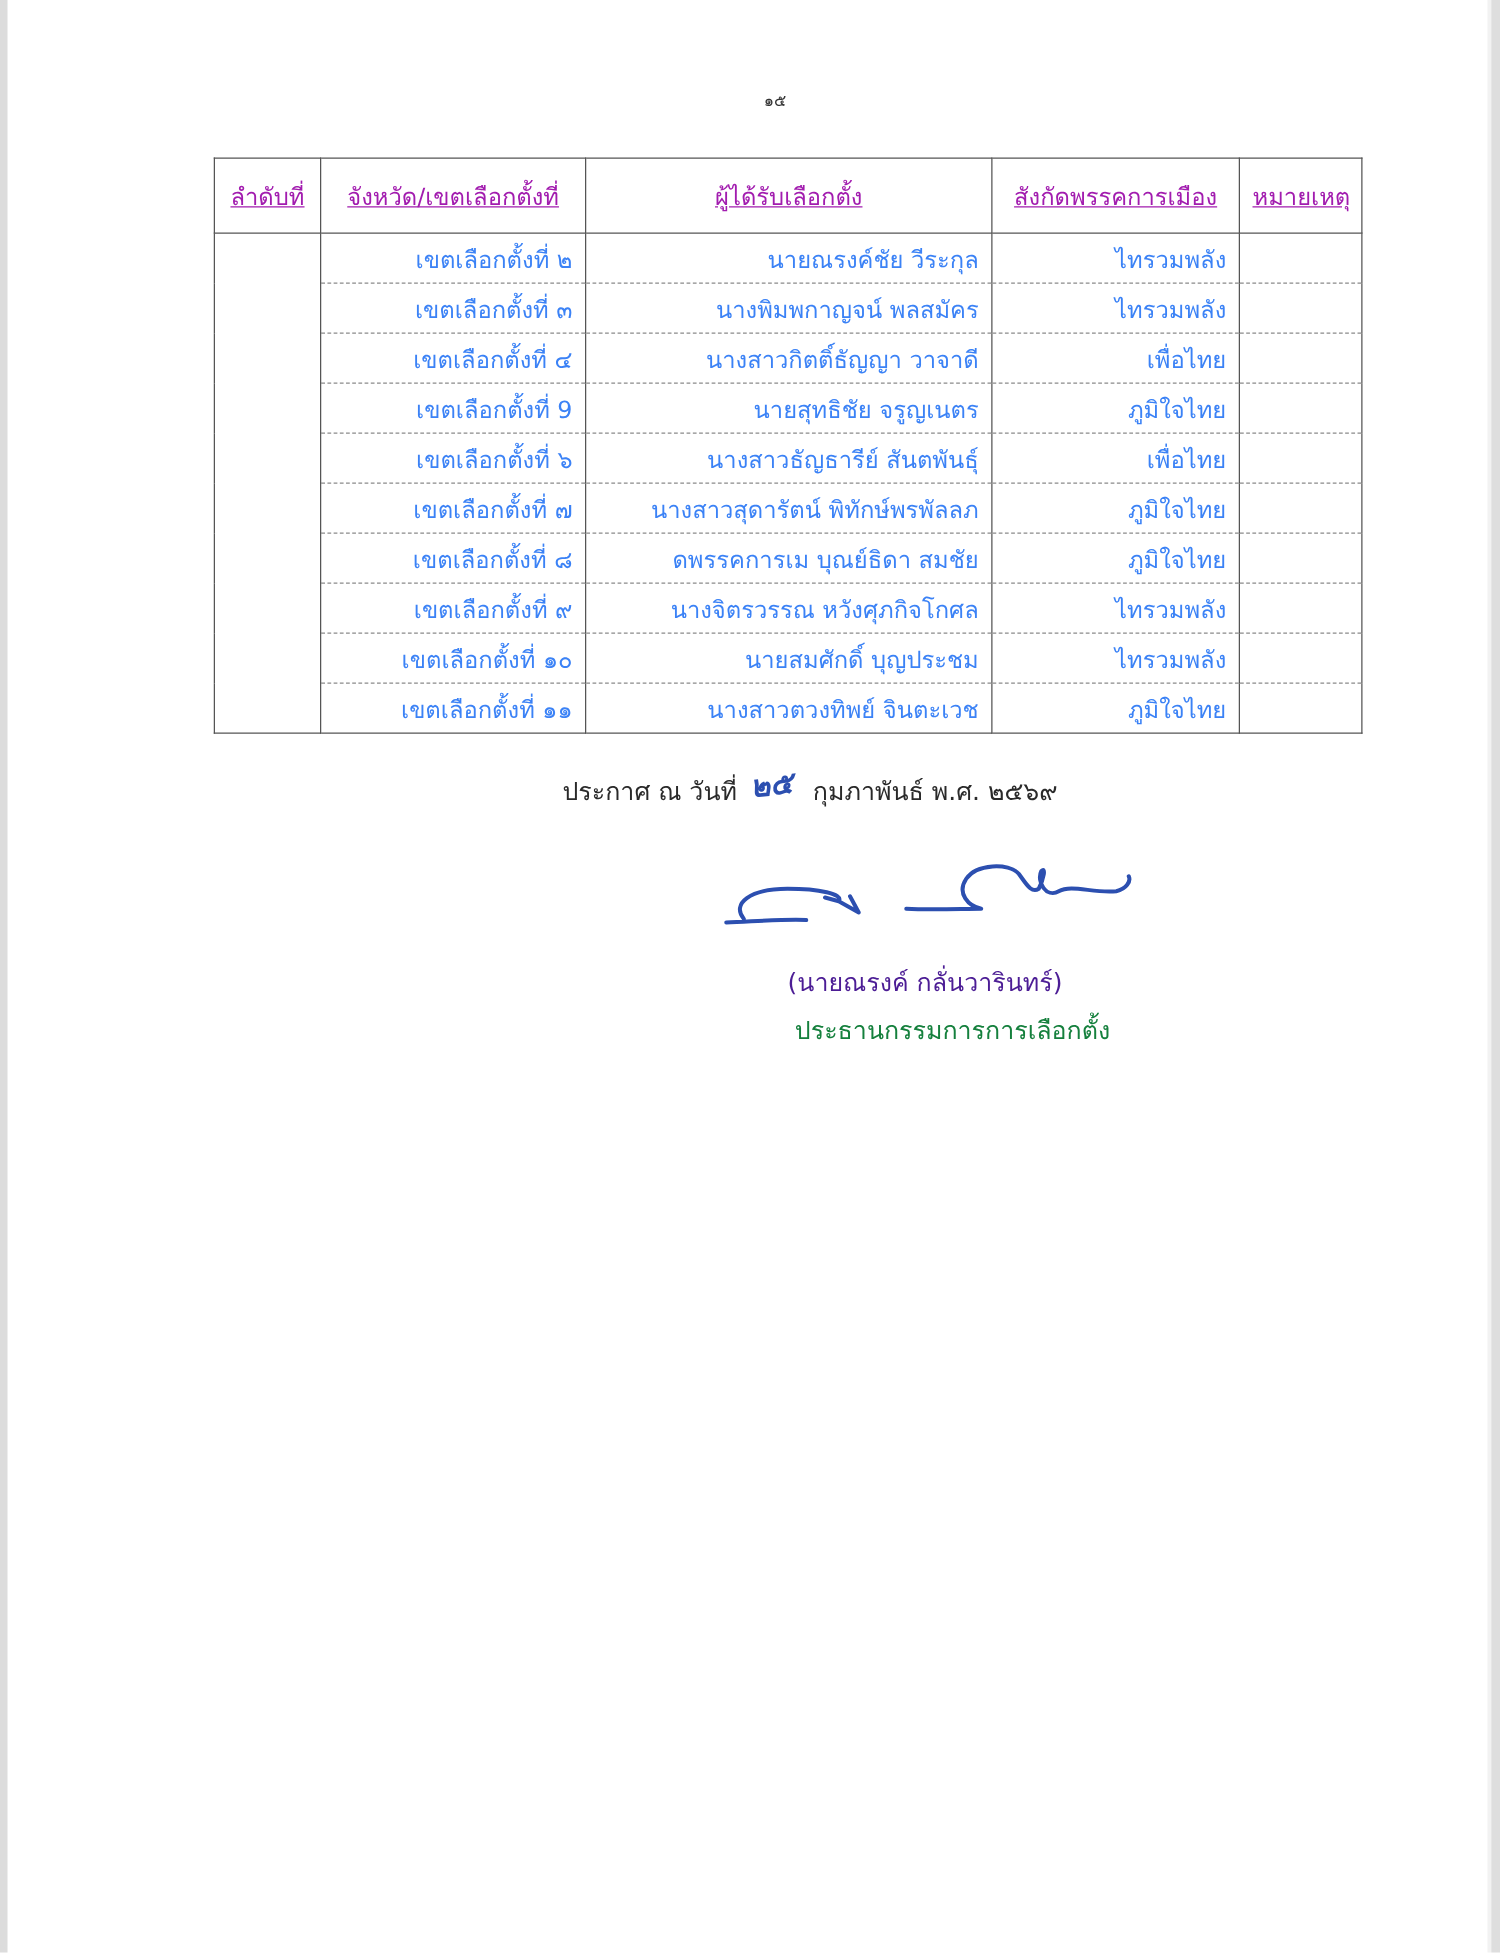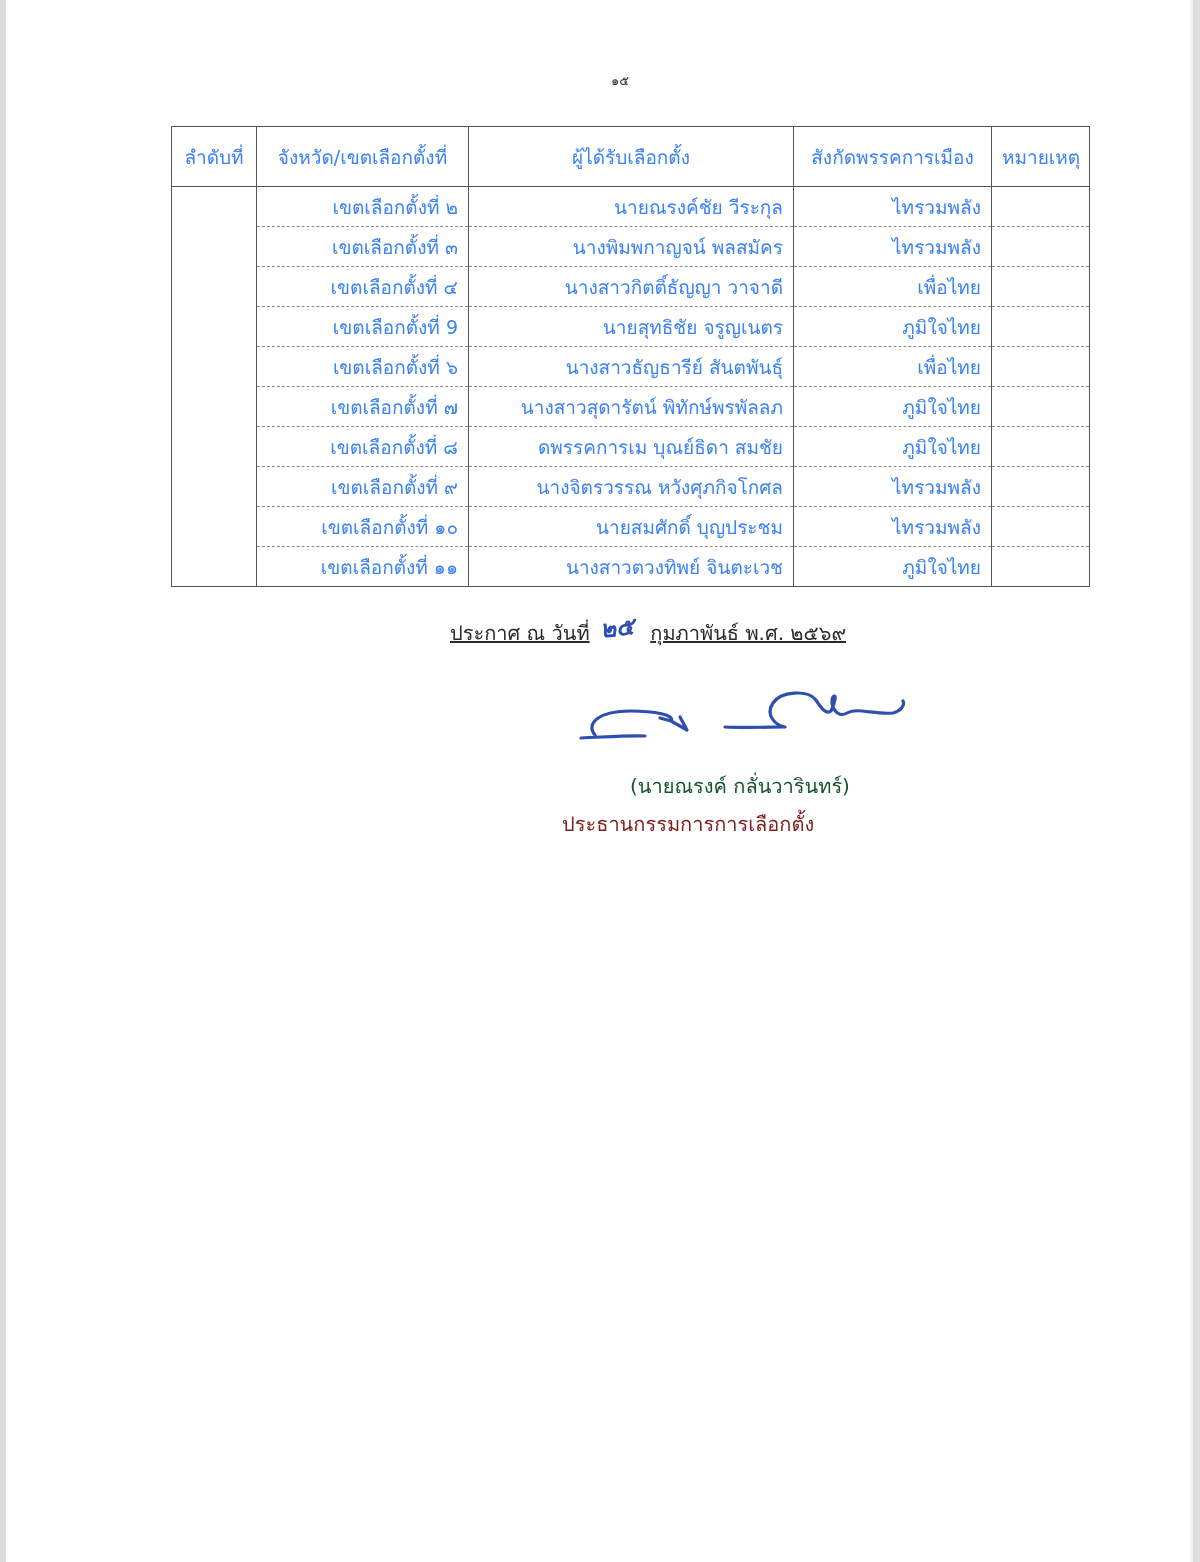--- a/index.html
+++ b/index.html
@@ -25,21 +25,21 @@
     table-layout: fixed;
     font-size: 19px;
   }
   table.results th, table.results td {
     border: 1.5px solid #555;
     padding: 0 10px;
     white-space: nowrap;
     overflow: hidden;
   }
   table.results th {
-    height: 59px; font-weight: normal; text-align: center; color: #3b82f6;
+    height: 59px; font-weight: normal; text-align: center; color: #a21caf; text-decoration: underline;
   }
   table.results td {
     height: 39px; text-align: right; color: #3b82f6;
     border-top: 1.5px dashed #8a8a8a;
     border-bottom: 1.5px dashed #8a8a8a;
   }
   table.results tr.first td { border-top: 1.5px solid #555; }
   table.results tr.last td { border-bottom: 1.5px solid #555; }
   table.results td.seq-cell {
     border-top: 1.5px solid #555; border-bottom: 1.5px solid #555;
@@ -48,35 +48,35 @@
   col.c1 { width: 85px; }
   col.c2 { width: 212px; }
   col.c3 { width: 325px; }
   col.c4 { width: 198px; }
   col.c5 { width: 98px; }
 
   .date-line {
     position: absolute; left: 450px; top: 612px; width: 450px;
     font-size: 20px; color: #2a2a2a; white-space: nowrap;
   }
-  .date-line .seg { display: inline-block; text-decoration: underline; }
+  .date-line .seg { display: inline-block; }
   .date-line .hand-day {
     display: inline-block; color: #2c4fb0; font-style: italic; font-weight: bold;
     font-size: 24px; margin: 0 10px 0 4px; transform: translateY(-4px) rotate(-6deg);
   }
 
   .signature { position: absolute; left: 575px; top: 675px; width: 340px; height: 75px; }
 
   .signer-name {
     position: absolute; left: 600px; top: 770px; width: 280px; text-align: center;
-    font-size: 20px; color: #14532d;
+    font-size: 20px; color: #4c1d95;
   }
   .signer-title {
-    position: absolute; left: 562px; top: 808px; width: 300px; 
-    font-size: 20px; color: #7f1d1d;
+    position: absolute; left: 612px; top: 808px; width: 300px; text-align: center;
+    font-size: 20px; color: #15803d;
   }
 </style>
 </head>
 <body>
 
 <div class="edge-left"></div>
 <div class="edge-right-inner"></div>
 <div class="edge-right"></div>
 
 <div class="page-number">๑๕</div>

